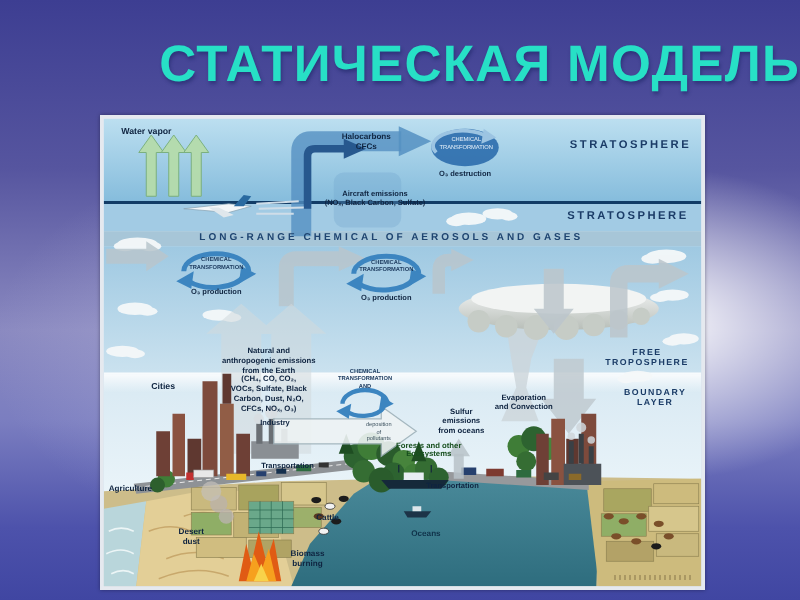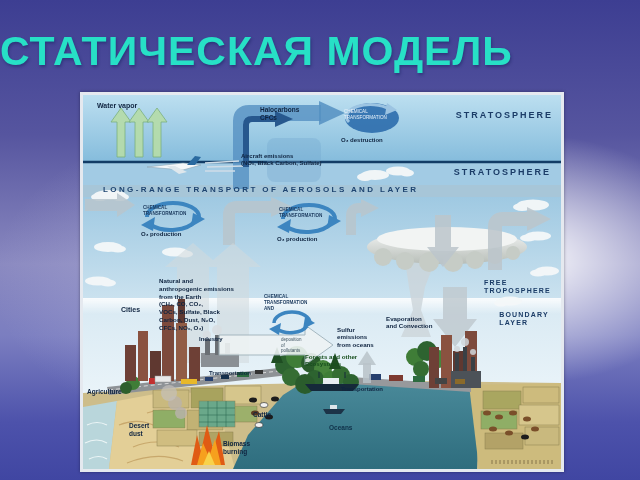--- a/index.html
+++ b/index.html
@@ -5,32 +5,32 @@
   html,body{margin:0;padding:0}
   body{
     width:640px;height:480px;overflow:hidden;position:relative;
     font-family:"Liberation Sans",sans-serif;
     background:
       radial-gradient(ellipse 40% 36% at 83% 54%, rgba(255,255,255,.95), rgba(255,255,255,0) 72%),
       radial-gradient(ellipse 55% 45% at 40% 58%, rgba(205,205,232,.45), rgba(205,205,232,0) 75%),
       linear-gradient(180deg,#3d3e92 0%,#56559f 28%,#8a89c0 55%,#7b7ec0 70%,#4d52ab 88%,#4046a2 100%);
   }
   h1{
-    position:absolute;left:0;right:0;top:28px;margin:0;text-align:left;
+    position:absolute;left:0;right:0;top:28px;margin:0;text-align:right;
     font-size:41px;font-weight:bold;letter-spacing:1px;color:#27e0c6;
     text-shadow:1px 2px 3px rgba(20,30,90,.45);
   }
   #diagram{
     position:absolute;left:80px;top:92px;width:478px;height:374px;
     border:3px solid #e5e9ef;background:#cfe4f0;box-shadow:0 0 3px rgba(0,0,20,.4);
   }
   #art{position:absolute;left:0;top:0}
   .lbl{
     position:absolute;font-weight:bold;color:#0f2440;line-height:1.2;
-    white-space:pre-line;
+    white-space:pre-line;text-align:center;
   }
   #water{left:14px;top:7px;font-size:7px;text-align:left}
   #halo{left:177px;top:11px;width:66px;font-size:6.5px}
   #icoA{left:261px;top:14px;width:58px;font-size:4.6px;color:#eaf3fb;font-weight:normal;line-height:1.3}
   #o3d{left:258px;top:42px;width:62px;font-size:6px}
   #strat{right:8px;top:15px;font-size:9px;letter-spacing:2px;color:#1b3c67}
   #airtxt{left:158px;top:58px;width:118px;font-size:6px}
   #tropo{right:10px;top:72px;font-size:9px;letter-spacing:2px;color:#1b3c67}
   #banner{left:20px;top:90px;width:420px;font-size:8px;letter-spacing:2.4px;color:#1e4470}
   #icoB{left:60px;top:110px;width:60px;font-size:4.6px;color:#1c3a5e;line-height:1.3}
@@ -390,21 +390,21 @@
   <div class="lbl" id="water">Water vapor</div>
   <div class="lbl" id="halo">Halocarbons
 CFCs</div>
   <div class="lbl" id="icoA">CHEMICAL
 TRANSFORMATION</div>
   <div class="lbl" id="o3d">O₃ destruction</div>
   <div class="lbl" id="strat">STRATOSPHERE</div>
   <div class="lbl" id="airtxt">Aircraft emissions
 (NOₓ, Black Carbon, Sulfate)</div>
   <div class="lbl" id="tropo">STRATOSPHERE</div>
-  <div class="lbl" id="banner">LONG-RANGE TRANSPORT OF AEROSOLS AND LAYER</div>
+  <div class="lbl" id="banner">LONG-RANGE CHEMICAL OF AEROSOLS AND GASES</div>
   <div class="lbl" id="icoB">CHEMICAL
 TRANSFORMATION</div>
   <div class="lbl" id="o3p1">O₃ production</div>
   <div class="lbl" id="icoC">CHEMICAL
 TRANSFORMATION</div>
   <div class="lbl" id="o3p2">O₃ production</div>
   <div class="lbl" id="free">FREE
 TROPOSPHERE</div>
   <div class="lbl" id="bound">BOUNDARY
 LAYER</div>

